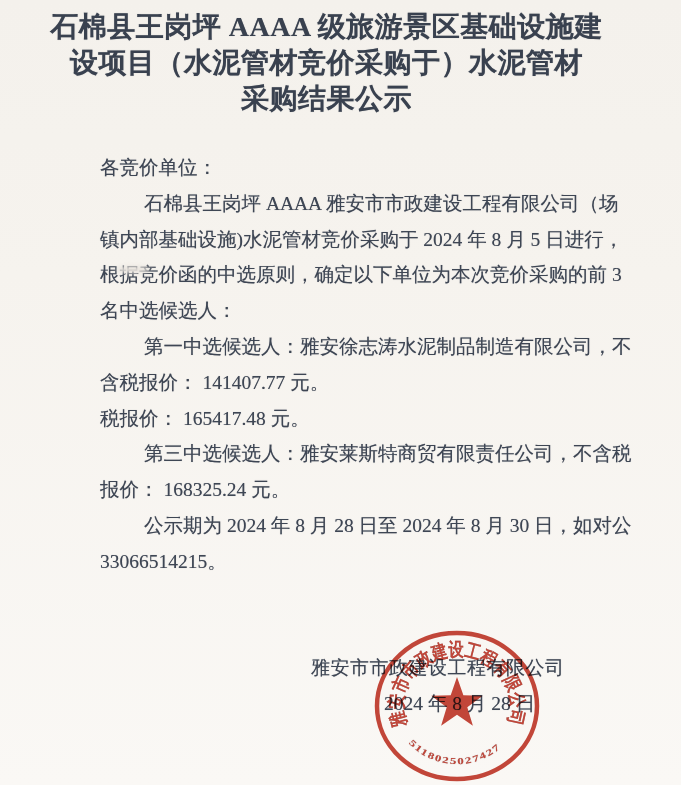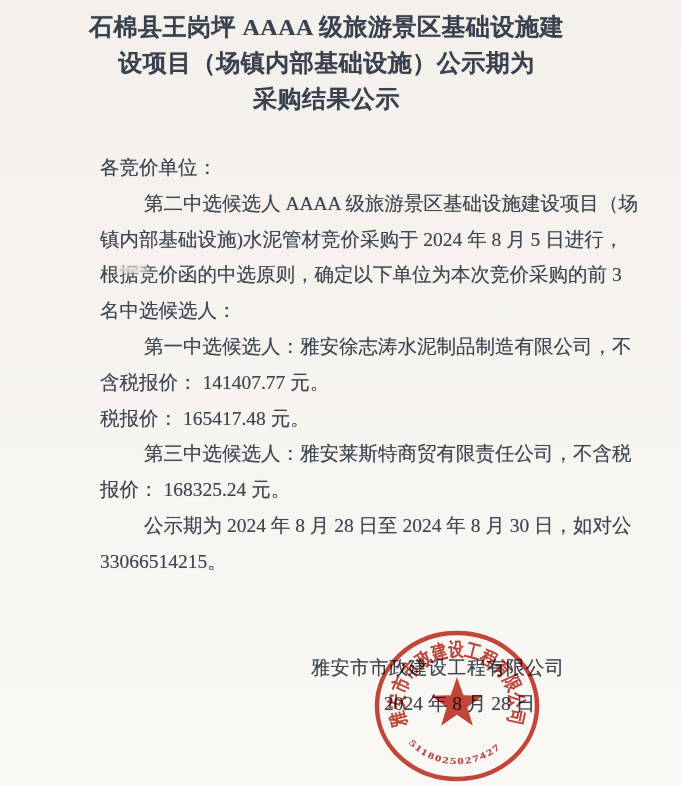--- a/index.html
+++ b/index.html
@@ -10,21 +10,21 @@
     background: linear-gradient(180deg, #f4f1ec 0%, #f6f3ee 35%, #faf8f5 100%);
     font-family:"Liberation Serif","DejaVu Serif",serif;
     color:#3e4654;
     overflow:hidden;
     text-shadow: 0 0 0.7px rgba(62,70,84,0.5);
   }
   .title {
     position:absolute;
     top:9px; left:20px; right:48px;
     text-align:center;
-    font-size:24px;
+    font-size:28px;
     font-weight:600;
     line-height:36px;
     letter-spacing:0.5px;
     color:#39414f;
   }
   .body {
     position:absolute;
     top:150px; left:100px; width:515px;
     font-size:19.5px;
     line-height:35.8px;
@@ -64,27 +64,27 @@
     filter:blur(2px);
   }
 </style>
 </head>
 <body>
 
 <div class="page">
 
   <div class="title">
     <div class="line">石棉县王岗坪 AAAA 级旅游景区基础设施建</div>
-    <div class="line">设项目（场镇内部基础设施）公示期为</div>
+    <div class="line">设项目（水泥管材竞价采购于）水泥管材</div>
     <div class="line">采购结果公示</div>
   </div>
 
   <div class="body">
     <div class="line">各竞价单位：</div>
-    <div class="line ind">第二中选候选人 AAAA 级旅游景区基础设施建设项目（场</div>
+    <div class="line ind">石棉县王岗坪 AAAA 雅安市市政建设工程有限公司（场</div>
     <div class="line">镇内部基础设施)水泥管材竞价采购于 2024 年 8 月 5 日进行，</div>
     <div class="line">根据竞价函的中选原则，确定以下单位为本次竞价采购的前 3</div>
     <div class="line">名中选候选人：</div>
     <div class="line ind">第一中选候选人：雅安徐志涛水泥制品制造有限公司，不</div>
     <div class="line">含税报价： 141407.77 元。</div>
     <div class="line">税报价： 165417.48 元。</div>
     <div class="line ind">第三中选候选人：雅安莱斯特商贸有限责任公司，不含税</div>
     <div class="line">报价： 168325.24 元。</div>
     <div class="line ind">公示期为 2024 年 8 月 28 日至 2024 年 8 月 30 日，如对公</div>
     <div class="line">33066514215。</div>

